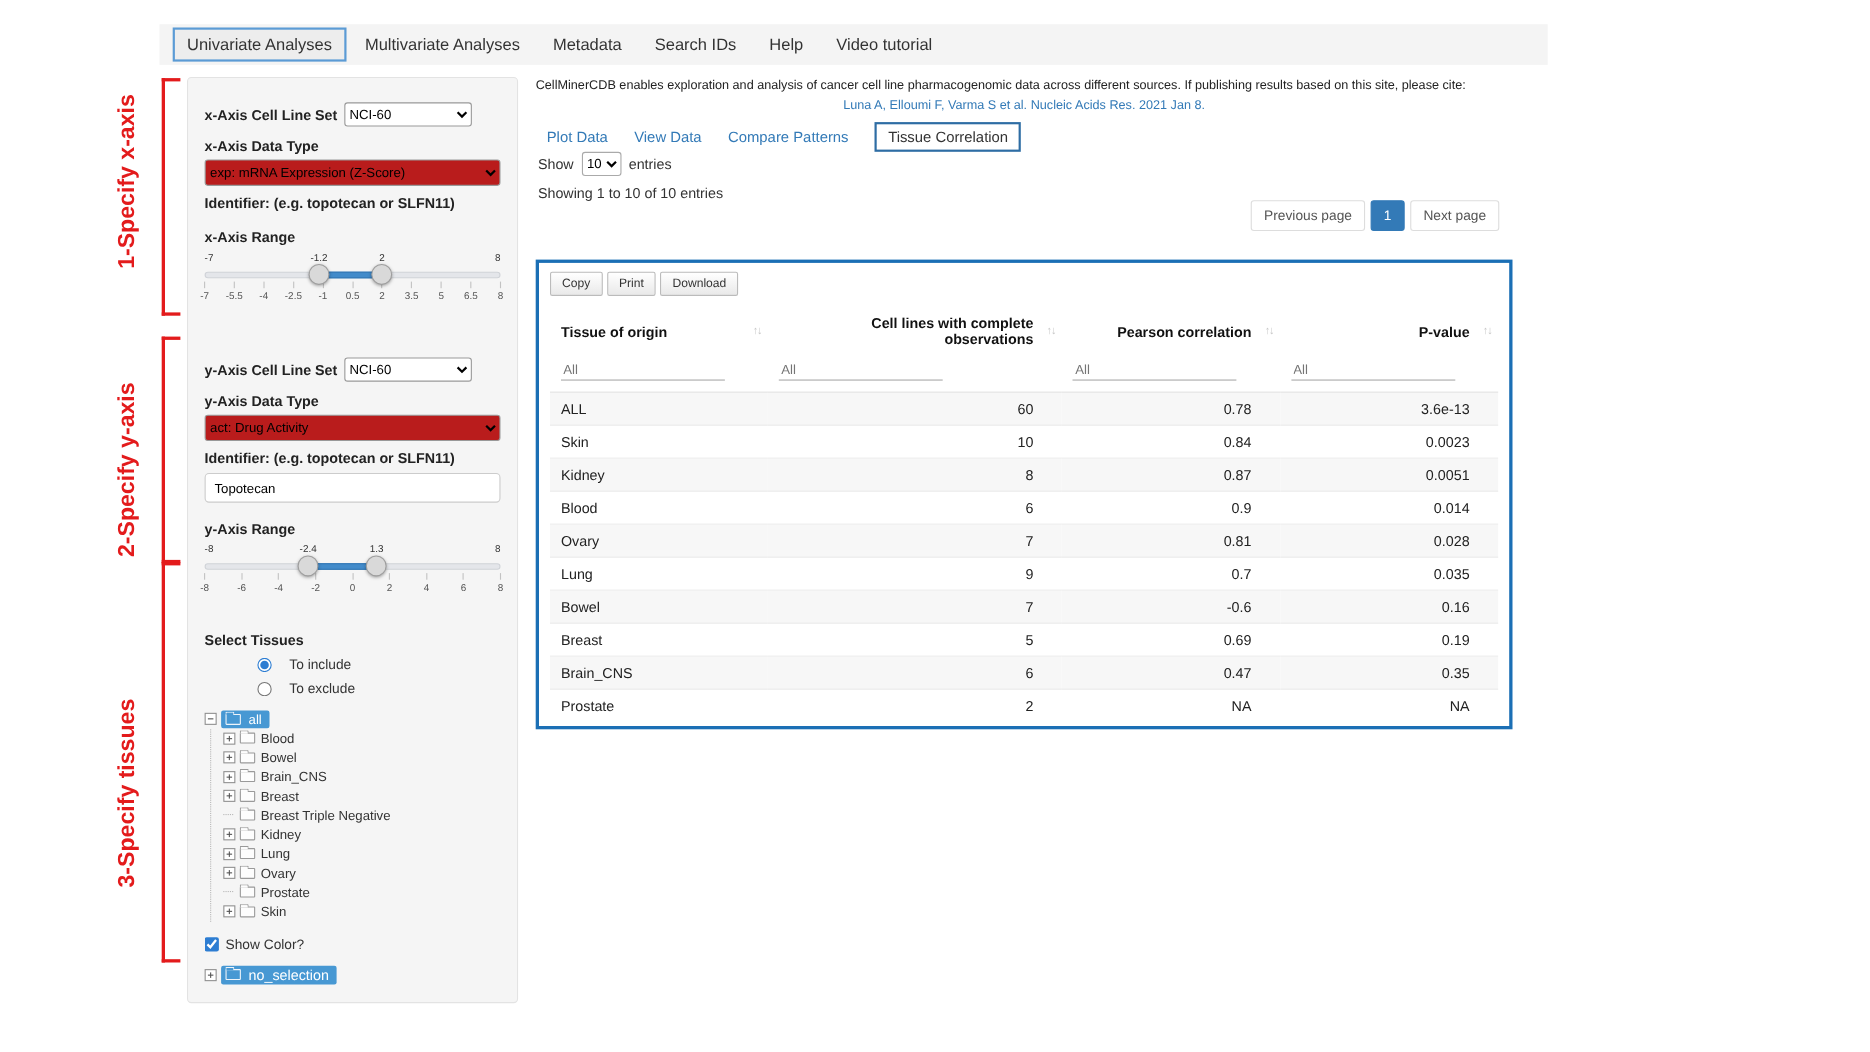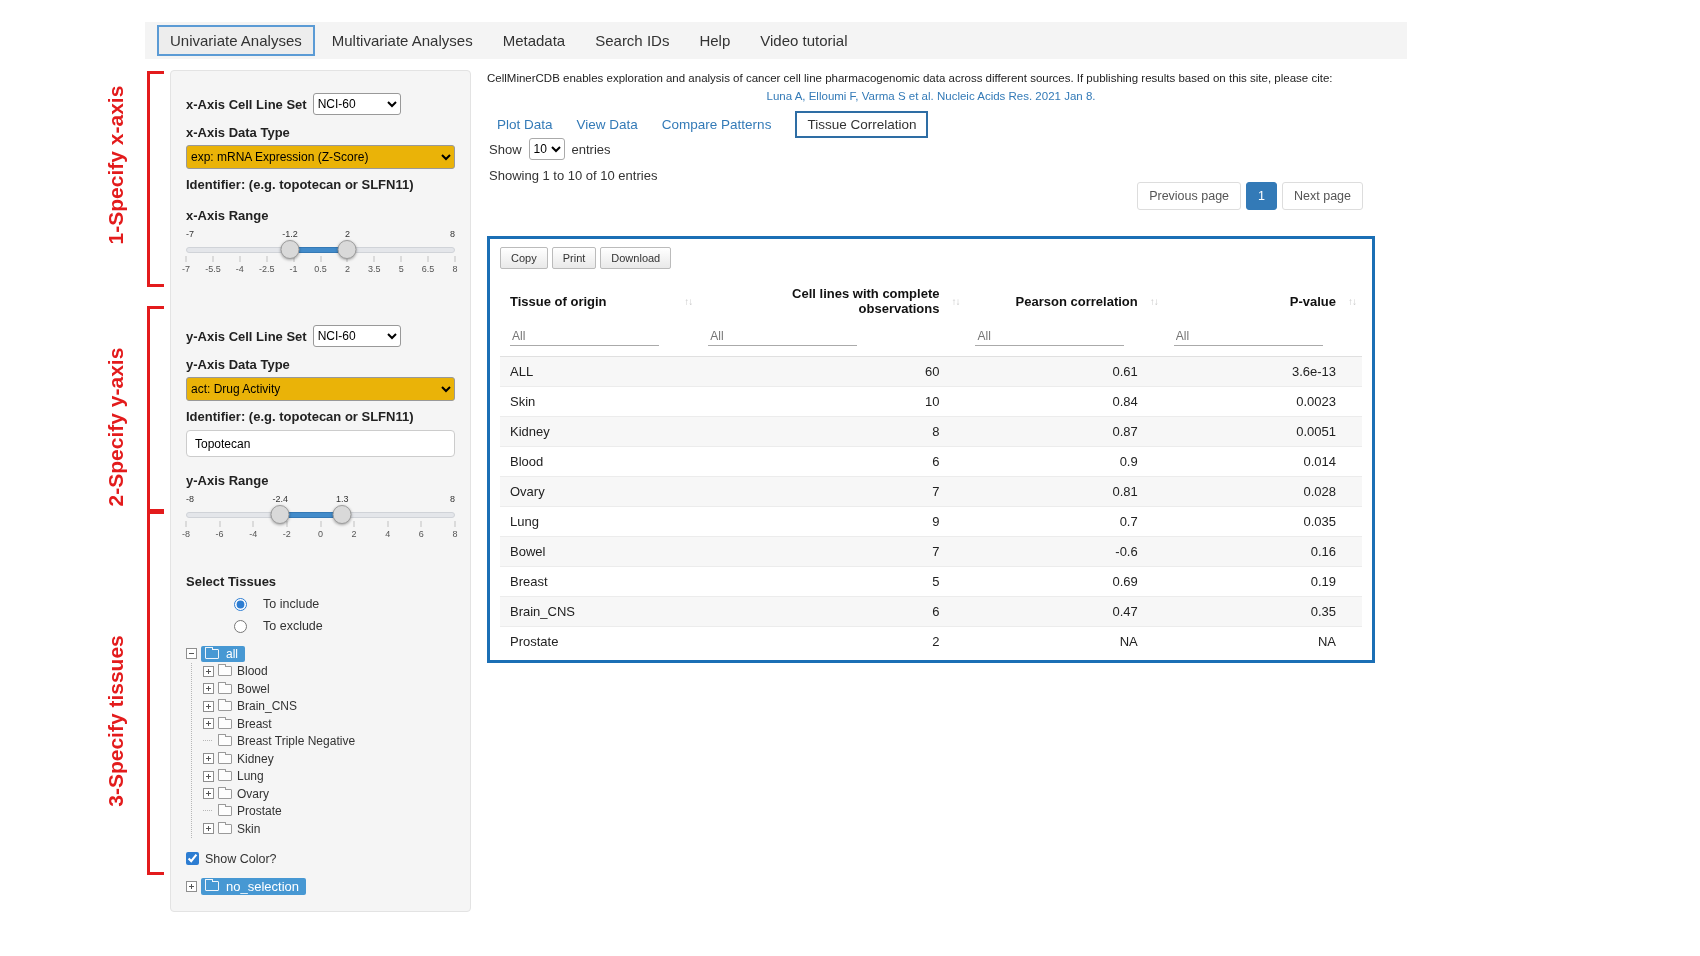--- a/index.html
+++ b/index.html
@@ -20,22 +20,22 @@
   .topnav{position:absolute;left:145px;top:22px;width:1262px;height:37px;background:#f4f4f4;display:flex;align-items:center;padding-left:12px;gap:4px;box-sizing:border-box;}
   .nav-tab{font-size:15px;color:#333;padding:7px 13px;cursor:pointer;white-space:nowrap;}
   .nav-tab.active{border:2px solid #5b9bd5;padding:5px 11px;background:#ededed;}
 
   
   .sidebar{position:absolute;left:170px;top:70px;width:301px;min-height:760px;background:#f5f5f5;border:1px solid #e3e3e3;border-radius:4px;padding:22px 15px 16px;font-size:13px;box-sizing:border-box;}
   .blabel{font-weight:bold;font-size:13px;color:#222;}
   .inline-row{display:flex;align-items:center;gap:6px;}
   .mt8{margin-top:8px;} .mt10{margin-top:10px;} .mt16{margin-top:16px;} .mt12{margin-top:12px;}
   .ysec{margin-top:46px;}
-  .sel-small{height:22px;font-size:12px;border:1px solid #999;border-radius:3px;background:#fff;width:88px;}
-  .sel-full{width:100%;height:24px;font-size:12px;border:1px solid #999;border-radius:3px;background:#eab308;margin-top:5px;}
+  .sel-small{height:22px;font-size:12px;border:1px solid #999;border-radius:3px;background:#fff;width:116px;}
+  .sel-full{width:100%;height:24px;font-size:12px;border:1px solid #999;border-radius:3px;background:#b91c1c;margin-top:5px;}
   .txt-input{width:100%;height:27px;border:1px solid #ccc;border-radius:4px;padding:0 8px;font-size:12px;background:#fff;margin-top:6px;box-sizing:border-box;}
 
   
   .irs{position:relative;height:48px;margin-top:8px;}
   .irs .lab{position:absolute;top:-2px;font-size:9px;color:#333;}
   .irs .lab.min{left:0;}
   .irs .lab.max{right:0;}
   .irs .lab.from,.irs .lab.to{transform:translateX(-50%);}
   .irs .track{position:absolute;left:0;right:0;top:16px;height:6px;background:#e4e6ea;border:1px solid #d0d3d8;border-radius:4px;box-sizing:border-box;}
   .irs .bar{position:absolute;top:16px;height:6px;background:#428bca;border:1px solid #3579b5;box-sizing:border-box;}
@@ -323,21 +323,21 @@
               <td><input type="text" placeholder="All" style=""></td>
               <td><input type="text" placeholder="All" style=""></td>
               <td><input type="text" placeholder="All" style=""></td>
               <td><input type="text" placeholder="All" style=""></td>
             </tr>
           </thead>
         <tbody>
             <tr class="odd">
               <td>ALL</td>
               <td>60</td>
-              <td>0.61</td>
+              <td>0.78</td>
               <td>3.6e-13</td>
             </tr>
             <tr class="even">
               <td>Skin</td>
               <td>10</td>
               <td>0.84</td>
               <td>0.0023</td>
             </tr>
             <tr class="odd">
               <td>Kidney</td>

